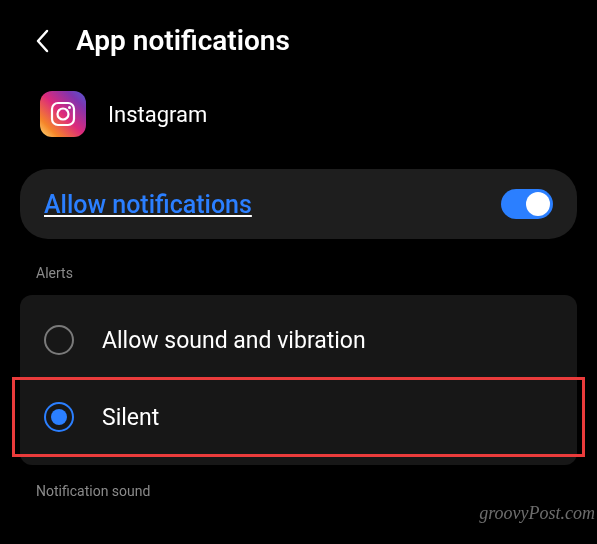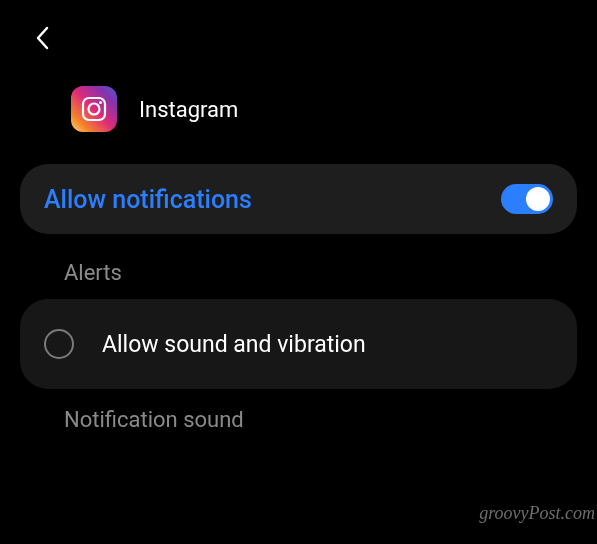--- a/index.html
+++ b/index.html
@@ -31,21 +31,20 @@
     }
     .page-title {
       font-size: 28px;
       font-weight: 600;
       color: #fff;
     }
     .app-row {
       display: flex;
       align-items: center;
       padding: 14px 40px 24px 40px;
-      margin-left: 31px;
     }
     .app-icon {
       width: 46px;
       height: 46px;
       border-radius: 12px;
       background: linear-gradient(45deg, #FEDA77 0%, #F58529 20%, #DD2A7B 50%, #8134AF 80%, #515BD4 100%);
       display: flex;
       align-items: center;
       justify-content: center;
       margin-right: 22px;
@@ -55,20 +54,21 @@
       color: #fff;
     }
     .card {
       background: #1e1e1e;
       border-radius: 28px;
       margin: 8px 20px;
       padding: 20px 24px;
       display: flex;
       align-items: center;
       justify-content: space-between;
+      text-decoration: underline;
     }
     .allow-label {
       font-size: 25px;
       color: #2b7fff;
       font-weight: 500;
     }
     .toggle {
       width: 52px;
       height: 30px;
       background: #2b7fff;
@@ -79,28 +79,27 @@
     .toggle-knob {
       position: absolute;
       right: 3px;
       top: 3px;
       width: 24px;
       height: 24px;
       background: #fff;
       border-radius: 50%;
     }
     .section-label {
-      font-size: 22px;
+      font-size: 14px;
       color: #8a8a8a;
       padding: 18px 36px 10px 36px;
-      margin-left: 28px;
     }
     .alerts-card {
       background: #171717;
-      border-radius: 28px;
+      border-radius: 12px;
       margin: 4px 20px 0 20px;
       padding: 8px 0;
     }
     .radio-row {
       display: flex;
       align-items: center;
       padding: 22px 24px;
       cursor: pointer;
     }
     .radio-row.highlighted {
@@ -144,20 +143,21 @@
   </style>
 </head>
 <body>
 
 <div class="header">
   <div class="back-arrow">
     <svg width="18" height="28" viewBox="0 0 18 28" fill="none">
       <path d="M14 4 L5 14 L14 24" stroke="#fff" stroke-width="2.5" stroke-linecap="round" stroke-linejoin="round"></path>
     </svg>
   </div>
+  <div class="page-title">App notifications</div>
 </div>
 
 <div class="app-row">
   <div class="app-icon">
     <svg width="28" height="28" viewBox="0 0 28 28" fill="none">
       <rect x="3" y="3" width="22" height="22" rx="6" stroke="#fff" stroke-width="2.2"></rect>
       <circle cx="14" cy="14" r="5.5" stroke="#fff" stroke-width="2.2"></circle>
       <circle cx="20.5" cy="7.5" r="1.5" fill="#fff"></circle>
     </svg>
   </div>
@@ -171,17 +171,23 @@
   </div>
 </div>
 
 <div class="section-label">Alerts</div>
 
 <div class="alerts-card">
   <div class="radio-row">
     <div class="radio"></div>
     <div class="radio-label">Allow sound and vibration</div>
   </div>
+  <div class="radio-row highlighted">
+    <div class="radio selected">
+      <div class="radio-dot"></div>
+    </div>
+    <div class="radio-label">Silent</div>
+  </div>
 </div>
 
 <div class="section-label">Notification sound</div>
 
 <div class="watermark">groovyPost.com</div>
 
 </body></html>

